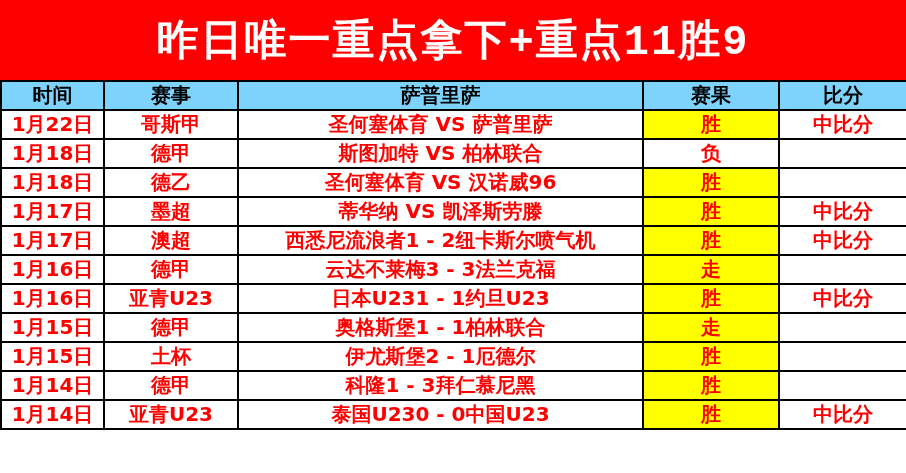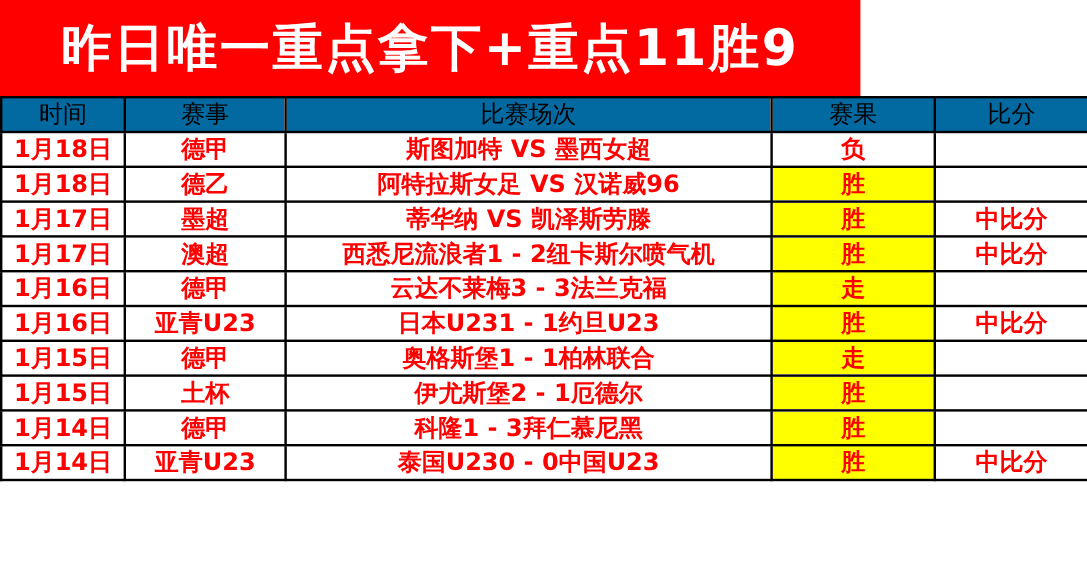--- a/index.html
+++ b/index.html
@@ -3,23 +3,23 @@
 <meta charset="utf-8">
 <style>
   * { box-sizing: border-box; }
   html, body {
     margin: 0; padding: 0;
     width: 906px; height: 473px;
     background: #ffffff;
     font-family: "DejaVu Sans", "Liberation Sans", sans-serif;
   }
   .banner {
-    width: 717px; height: 80px;
+    width: 906px; height: 80px;
     background: #FF0000;
-    display: flex; align-items: center; justify-content: center;
+    display: flex; align-items: center; justify-content: center; font-family: Liberation Mono, monospace;
   }
   .banner-title {
     color: #FFFFFF;
     font-size: 42px;
     font-weight: bold;
     margin: 0;
     letter-spacing: 2px;
     white-space: nowrap;
   }
   table.results {
@@ -30,23 +30,23 @@
   table.results th, table.results td {
     border: 2px solid #000000;
     text-align: center;
     vertical-align: middle;
     padding: 0;
     overflow: hidden;
     white-space: nowrap;
     font-size: 20px;
   }
   table.results th {
-    background: #0369a1;
+    background: #7dd3fc;
     color: #000000;
-    font-weight: normal;
+    font-weight: bold;
     height: 28px;
   }
   table.results td {
     color: #FF0000;
     font-weight: bold;
     height: 26px;
   }
   td.hl { background: #FFFF00; }
   td.neg { color: #000000; font-weight: normal; background: #FFFFFF; }
 </style>
@@ -62,37 +62,44 @@
     <col style="width:103px">
     <col style="width:134px">
     <col style="width:405px">
     <col style="width:136px">
     <col style="width:128px">
   </colgroup>
   <thead>
     <tr>
       <th>时间</th>
       <th>赛事</th>
-      <th>比赛场次</th>
+      <th>萨普里萨</th>
       <th>赛果</th>
       <th>比分</th>
     </tr>
   </thead>
   <tbody>
       <tr>
+        <td>1月22日</td>
+        <td>哥斯甲</td>
+        <td>圣何塞体育 VS 萨普里萨</td>
+        <td class="hl">胜</td>
+        <td>中比分</td>
+      </tr>
+      <tr>
         <td>1月18日</td>
         <td>德甲</td>
-        <td>斯图加特 VS 墨西女超</td>
+        <td>斯图加特 VS 柏林联合</td>
         <td class="neg">负</td>
         <td></td>
       </tr>
       <tr>
         <td>1月18日</td>
         <td>德乙</td>
-        <td>阿特拉斯女足 VS 汉诺威96</td>
+        <td>圣何塞体育 VS 汉诺威96</td>
         <td class="hl">胜</td>
         <td></td>
       </tr>
       <tr>
         <td>1月17日</td>
         <td>墨超</td>
         <td>蒂华纳 VS 凯泽斯劳滕</td>
         <td class="hl">胜</td>
         <td>中比分</td>
       </tr>

